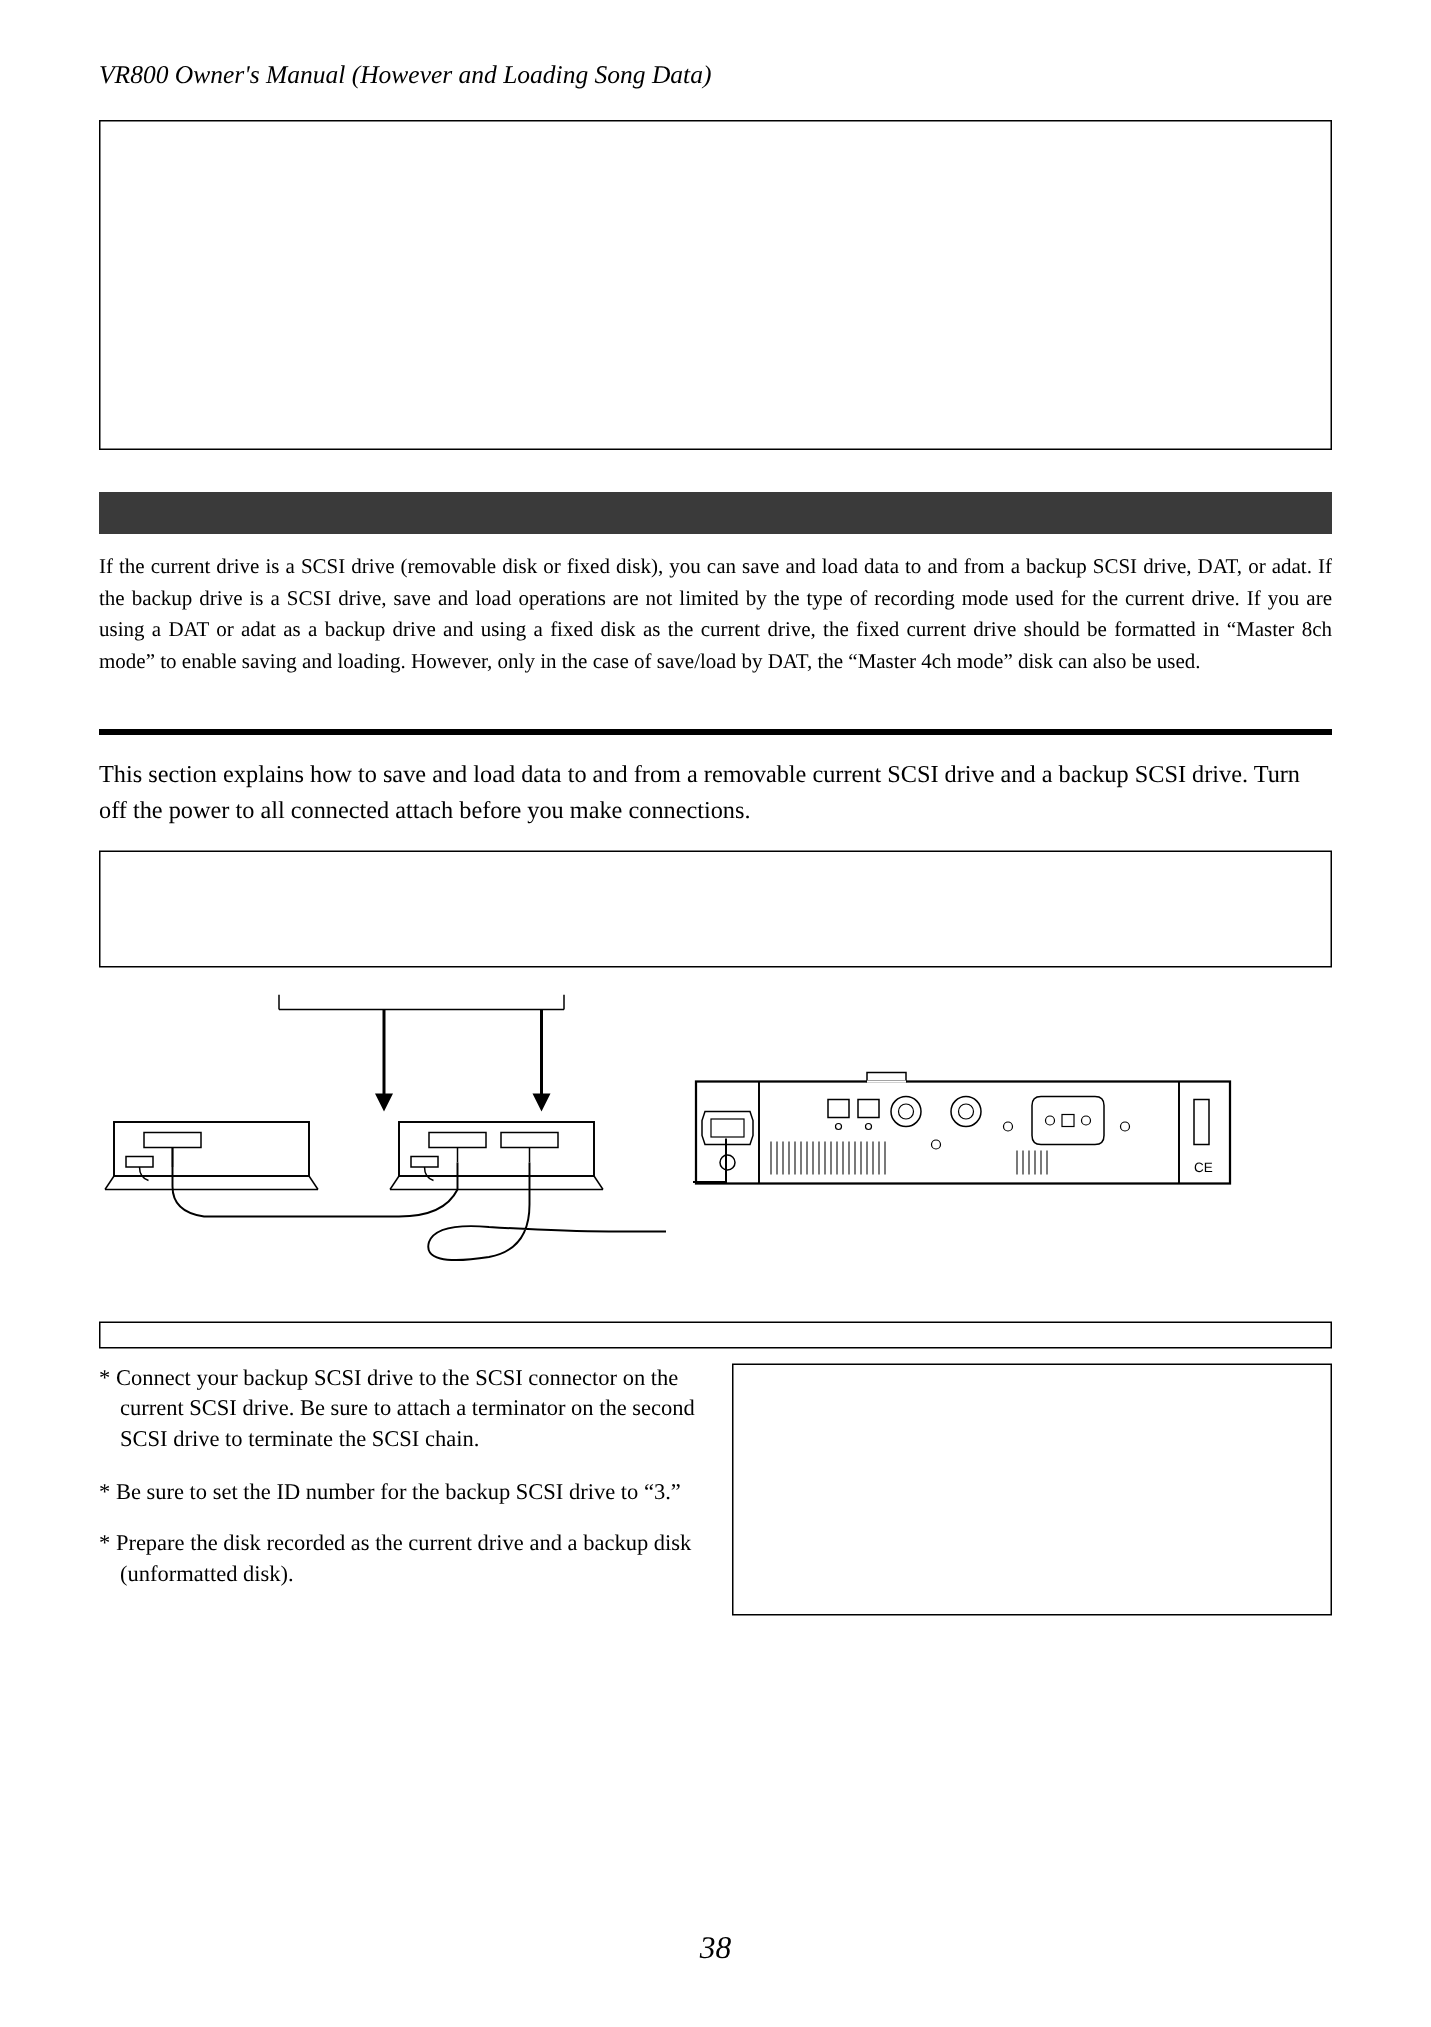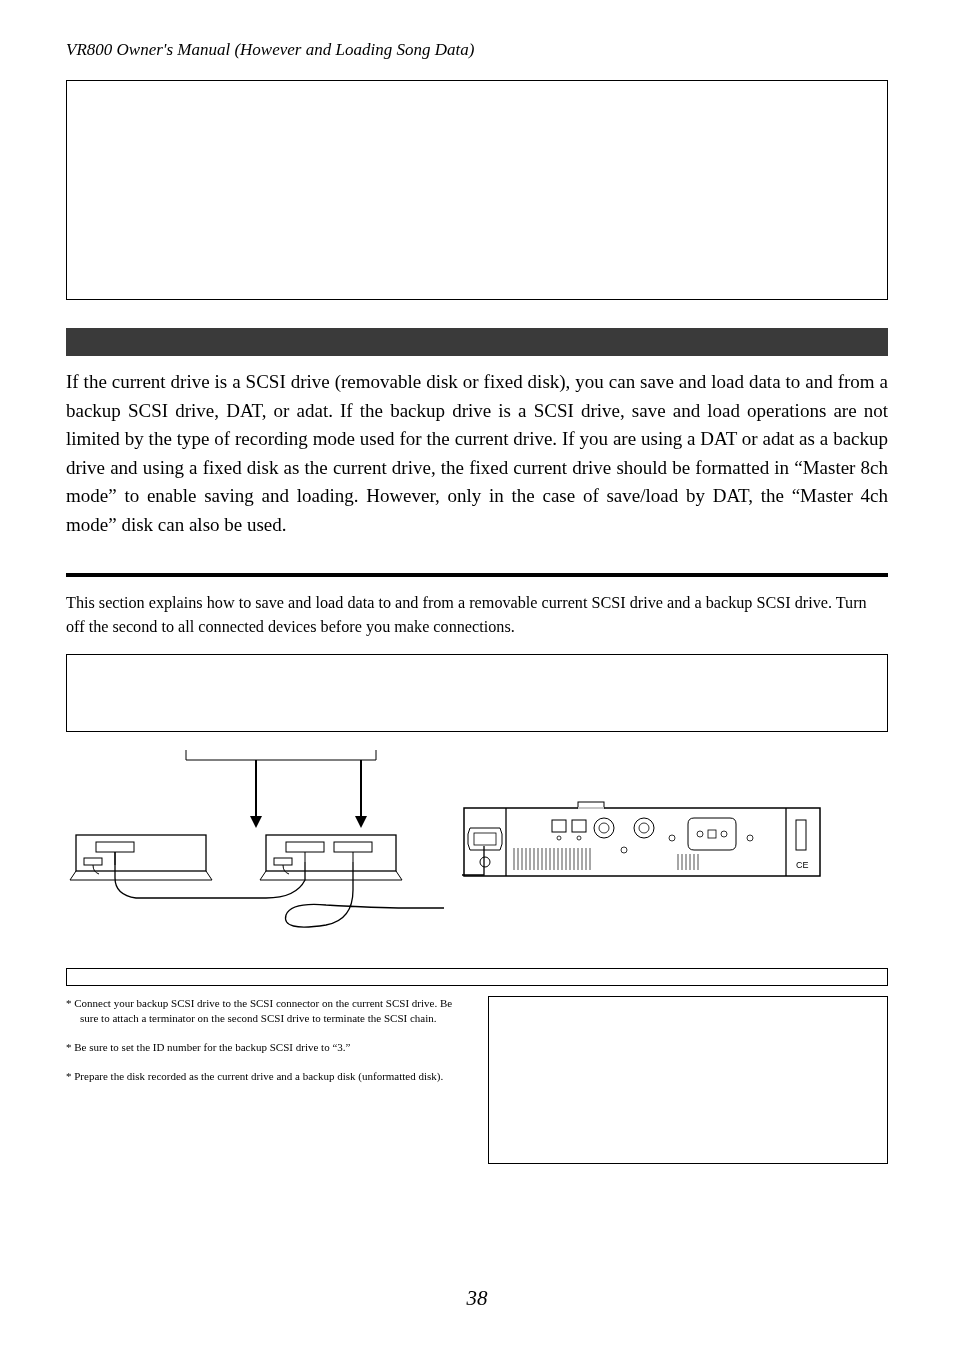--- a/index.html
+++ b/index.html
@@ -27,21 +27,21 @@
       border: 1.5px solid #000;
       height: 218px;
       margin-bottom: 28px;
     }
     .dark-bar {
       background: #3a3a3a;
       height: 28px;
       margin-bottom: 12px;
     }
     .intro-text {
-      font-size: 19px;
+      font-size: 14px;
       line-height: 1.5;
       margin-bottom: 34px;
       text-align: justify;
     }
     .hr-thick {
       border: none;
       border-top: 4px solid #000;
       margin: 0 0 14px 0;
     }
     .section-text {
@@ -76,21 +76,21 @@
       border: 1.5px solid #000;
       height: 16px;
       margin-bottom: 10px;
     }
     .two-col {
       display: flex;
       gap: 22px;
     }
     .left-col {
       width: 400px;
-      font-size: 11px;
+      font-size: 15px;
       line-height: 1.38;
     }
     .left-col p {
       margin: 0 0 14px 0;
       text-indent: -14px;
       padding-left: 14px;
     }
     .right-col {
       flex: 1;
       border: 1.5px solid #000;
@@ -114,21 +114,21 @@
   <div class="header">VR800 Owner's Manual (However and Loading Song Data)</div>
 
   <div class="empty-box-1"></div>
 
   <div class="dark-bar"></div>
 
   <div class="intro-text">If the current drive is a SCSI drive (removable disk or fixed disk), you can save and load data to and from a backup SCSI drive, DAT, or adat.  If the backup drive is a SCSI drive, save and load operations are not limited by the type of recording mode used for the current drive.  If you are using a DAT or adat as a backup drive and using a fixed disk as the current drive, the fixed current drive should be formatted in “Master 8ch mode” to enable saving and loading.  However, only in the case of save/load by DAT, the “Master 4ch mode” disk can also be used.</div>
 
   <hr class="hr-thick">
 
-  <div class="section-text">This section explains how to save and load data to and from a removable current SCSI drive and a backup SCSI drive.  Turn off the second to all connected devices before you make connections.</div>
+  <div class="section-text">This section explains how to save and load data to and from a removable current SCSI drive and a backup SCSI drive.  Turn off the power to all connected attach before you make connections.</div>
 
   <div class="empty-box-2"></div>
 
   <div class="diagram-row">
     <div class="diagram-left">
       <svg viewBox="0 0 380 200" width="380" height="200">
 
         <line x1="120" y1="10" x2="310" y2="10" stroke="#000" stroke-width="1"></line>
         <line x1="120" y1="0" x2="120" y2="10" stroke="#000" stroke-width="1"></line>
         <line x1="310" y1="0" x2="310" y2="10" stroke="#000" stroke-width="1"></line>

